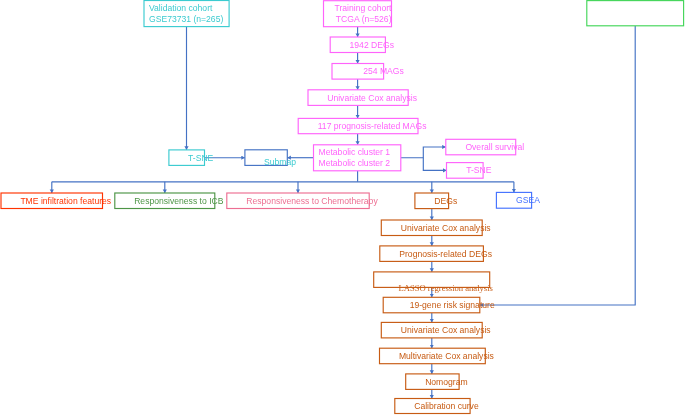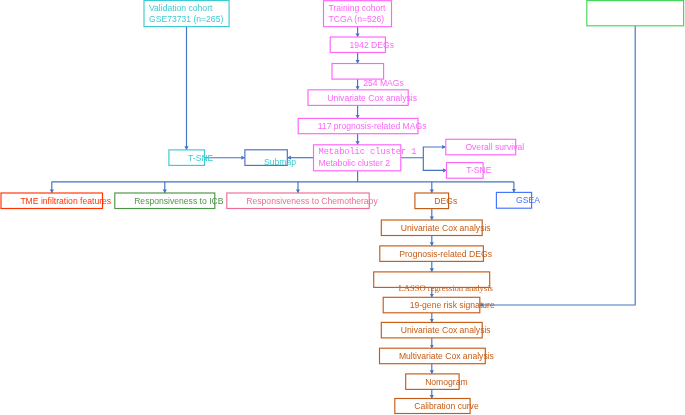--- a/index.html
+++ b/index.html
@@ -74,26 +74,26 @@
       <rect x="381.3" y="220" width="100.9" height="15.5" fill="#ffffff" stroke="#C75B13" stroke-width="1.15"></rect>
       <rect x="379.8" y="245.9" width="103.6" height="15.5" fill="#ffffff" stroke="#C75B13" stroke-width="1.15"></rect>
       <rect x="373.7" y="271.9" width="116" height="15.5" fill="#ffffff" stroke="#C75B13" stroke-width="1.15"></rect>
       <rect x="383.2" y="297.3" width="96.6" height="15.5" fill="#ffffff" stroke="#C75B13" stroke-width="1.15"></rect>
       <rect x="381.3" y="322.4" width="100.9" height="15.5" fill="#ffffff" stroke="#C75B13" stroke-width="1.15"></rect>
       <rect x="379.5" y="348.2" width="105.8" height="15.5" fill="#ffffff" stroke="#C75B13" stroke-width="1.15"></rect>
       <rect x="405.7" y="373.9" width="53.4" height="15.5" fill="#ffffff" stroke="#C75B13" stroke-width="1.15"></rect>
       <rect x="394.8" y="398.5" width="75.3" height="15" fill="#ffffff" stroke="#C75B13" stroke-width="1.15"></rect>
     </svg>
     <div class="node left" style="left: 144px; top: 0.5px; width: 85.1px; height: 26.1px; color: rgb(59, 203, 208); padding-left: 5px;"><div style="line-height: 10.2px;">Validation cohort</div><div style="line-height: 10.2px;">GSE73731 (n=265)</div></div>
-    <div class="node left" style="left: 323.5px; top: 0.7px; width: 68px; height: 26px; color: rgb(255, 99, 251); padding-left: 5px;"><div style="line-height: 10.4px;">Training cohort</div><div style="line-height: 10.4px;">TCGA (n=526)</div></div>
+    <div class="node left" style="left: 323.5px; top: 0.7px; width: 68px; height: 26px; color: rgb(255, 99, 251); padding-left: 5px; align-items: flex-end;"><div style="line-height: 10.4px;">Training cohort</div><div style="line-height: 10.4px;">TCGA (n=526)</div></div>
     <div class="node center" style="left: 330.2px; top: 37px; width: 55.2px; height: 15.5px; color: rgb(255, 99, 251);"><div>1942 DEGs</div></div>
-    <div class="node center" style="left: 332px; top: 63.5px; width: 75px; height: 15.6px; color: rgb(255, 99, 251); margin-top: 12px;"><div>254 MAGs</div></div>
+    <div class="node center" style="left: 332px; top: 63.5px; width: 75px; height: 15.6px; color: rgb(255, 99, 251);"><div>254 MAGs</div></div>
     <div class="node center" style="left: 308px; top: 89.8px; width: 100.2px; height: 15.6px; color: rgb(255, 99, 251);"><div>Univariate Cox analysis</div></div>
     <div class="node center" style="left: 298.2px; top: 118.4px; width: 119.8px; height: 15.3px; color: rgb(255, 99, 251);"><div>117 prognosis-related MAGs</div></div>
-    <div class="node left" style="left: 313.5px; top: 144.8px; width: 87.3px; height: 26px; color: rgb(255, 99, 251); padding-left: 5px;"><div style="line-height: 10.4px; font-family: Liberation Mono, monospace;">Metabolic cluster 1</div><div style="line-height: 10.4px;">Metabolic cluster 2</div></div>
+    <div class="node left" style="left: 313.5px; top: 144.8px; width: 87.3px; height: 26px; color: rgb(255, 99, 251); padding-left: 5px;"><div style="line-height: 10.4px;">Metabolic cluster 1</div><div style="line-height: 10.4px;">Metabolic cluster 2</div></div>
     <div class="node center" style="left: 168.9px; top: 149.9px; width: 35.6px; height: 15.5px; color: rgb(59, 203, 208);"><div>T-SNE</div></div>
     <div class="node center" style="left: 244.9px; top: 149.8px; width: 42.4px; height: 24px; color: rgb(59, 203, 208);"><div>Submap</div></div>
     <div class="node center" style="left: 445.8px; top: 139.3px; width: 69.9px; height: 15.5px; color: rgb(255, 99, 251);"><div>Overall survival</div></div>
     <div class="node center" style="left: 446.5px; top: 162.6px; width: 36.6px; height: 15.6px; color: rgb(255, 99, 251);"><div>T-SNE</div></div>
     <div class="node center" style="left: 114.8px; top: 193px; width: 100px; height: 15.5px; color: rgb(77, 149, 70);"><div>Responsiveness to ICB</div></div>
     <div class="node center" style="left: 1px; top: 193px; width: 101.5px; height: 15.5px; color: rgb(255, 51, 0);"><div>TME infiltration features</div></div>
     <div class="node center" style="left: 226.8px; top: 193px; width: 142.4px; height: 15.5px; color: rgb(237, 110, 146);"><div>Responsiveness to Chemotherapy</div></div>
     <div class="node center" style="left: 414.9px; top: 193px; width: 33.7px; height: 15.6px; color: rgb(199, 91, 19);"><div>DEGs</div></div>
     <div class="node center" style="left: 496.4px; top: 192.4px; width: 35.2px; height: 15.8px; color: rgb(68, 114, 255);"><div>GSEA</div></div>
     <div class="node center" style="left: 381.3px; top: 220px; width: 100.9px; height: 15.5px; color: rgb(199, 91, 19);"><div>Univariate Cox analysis</div></div>

